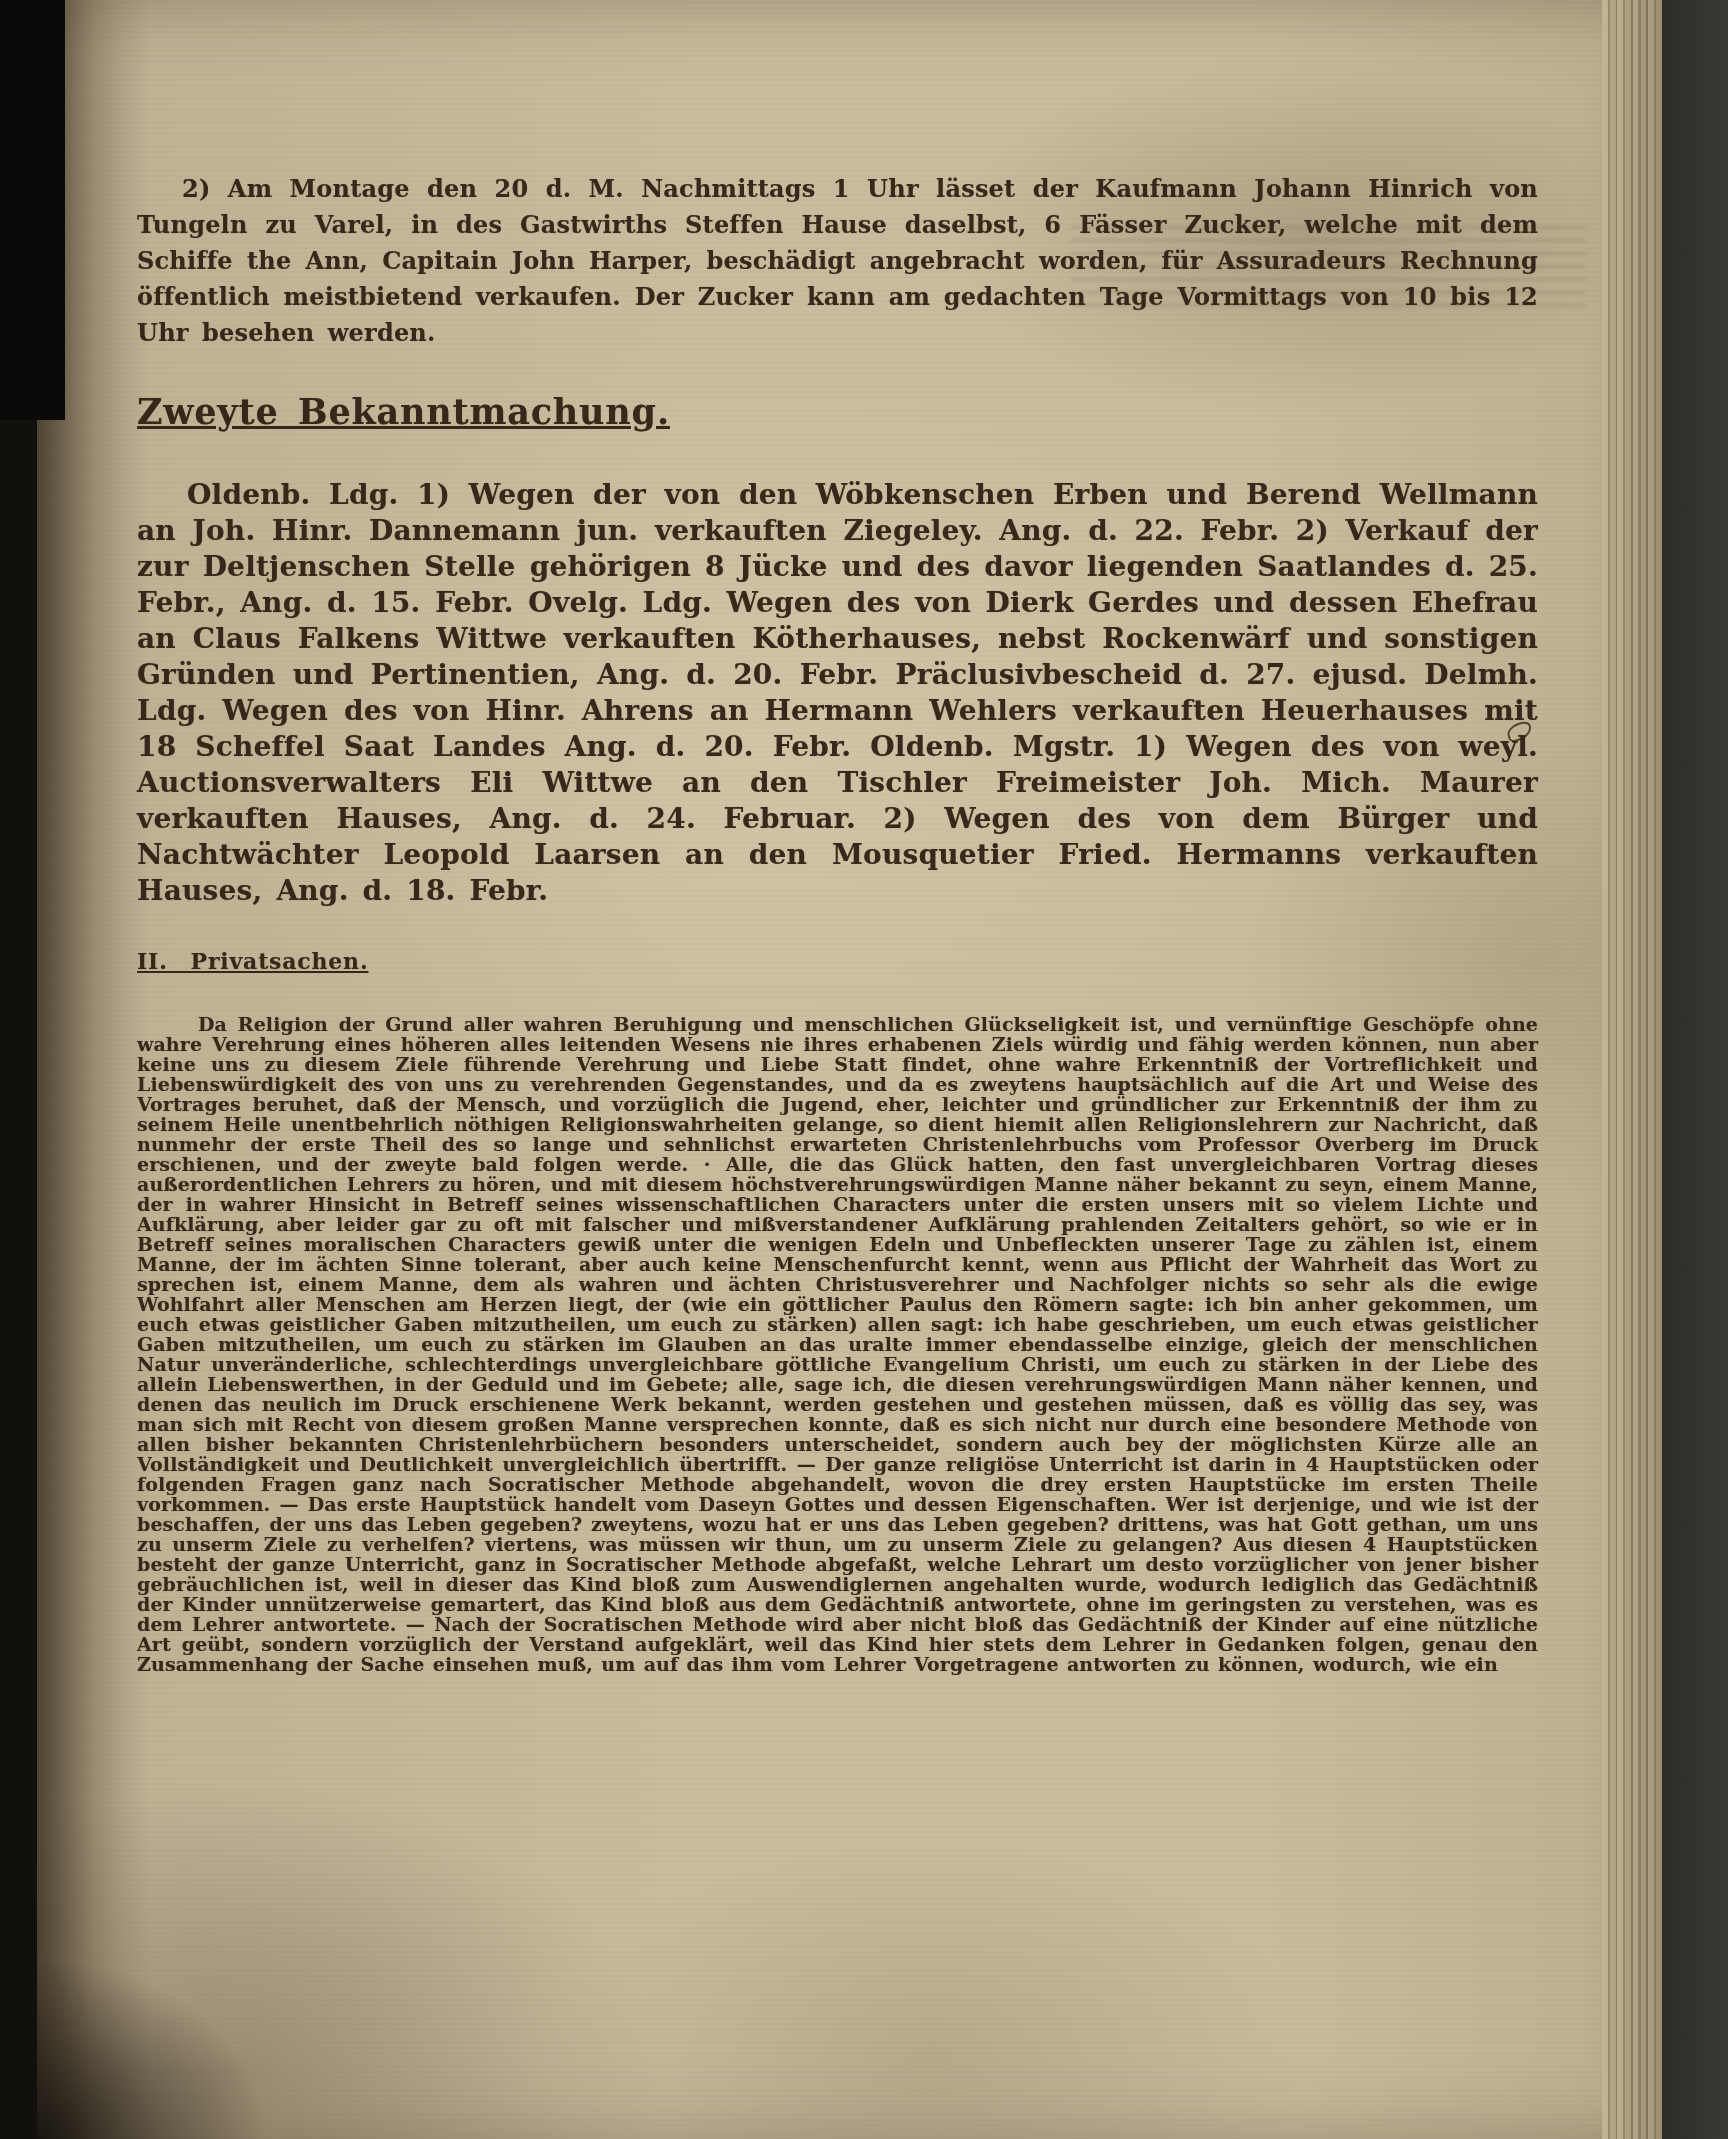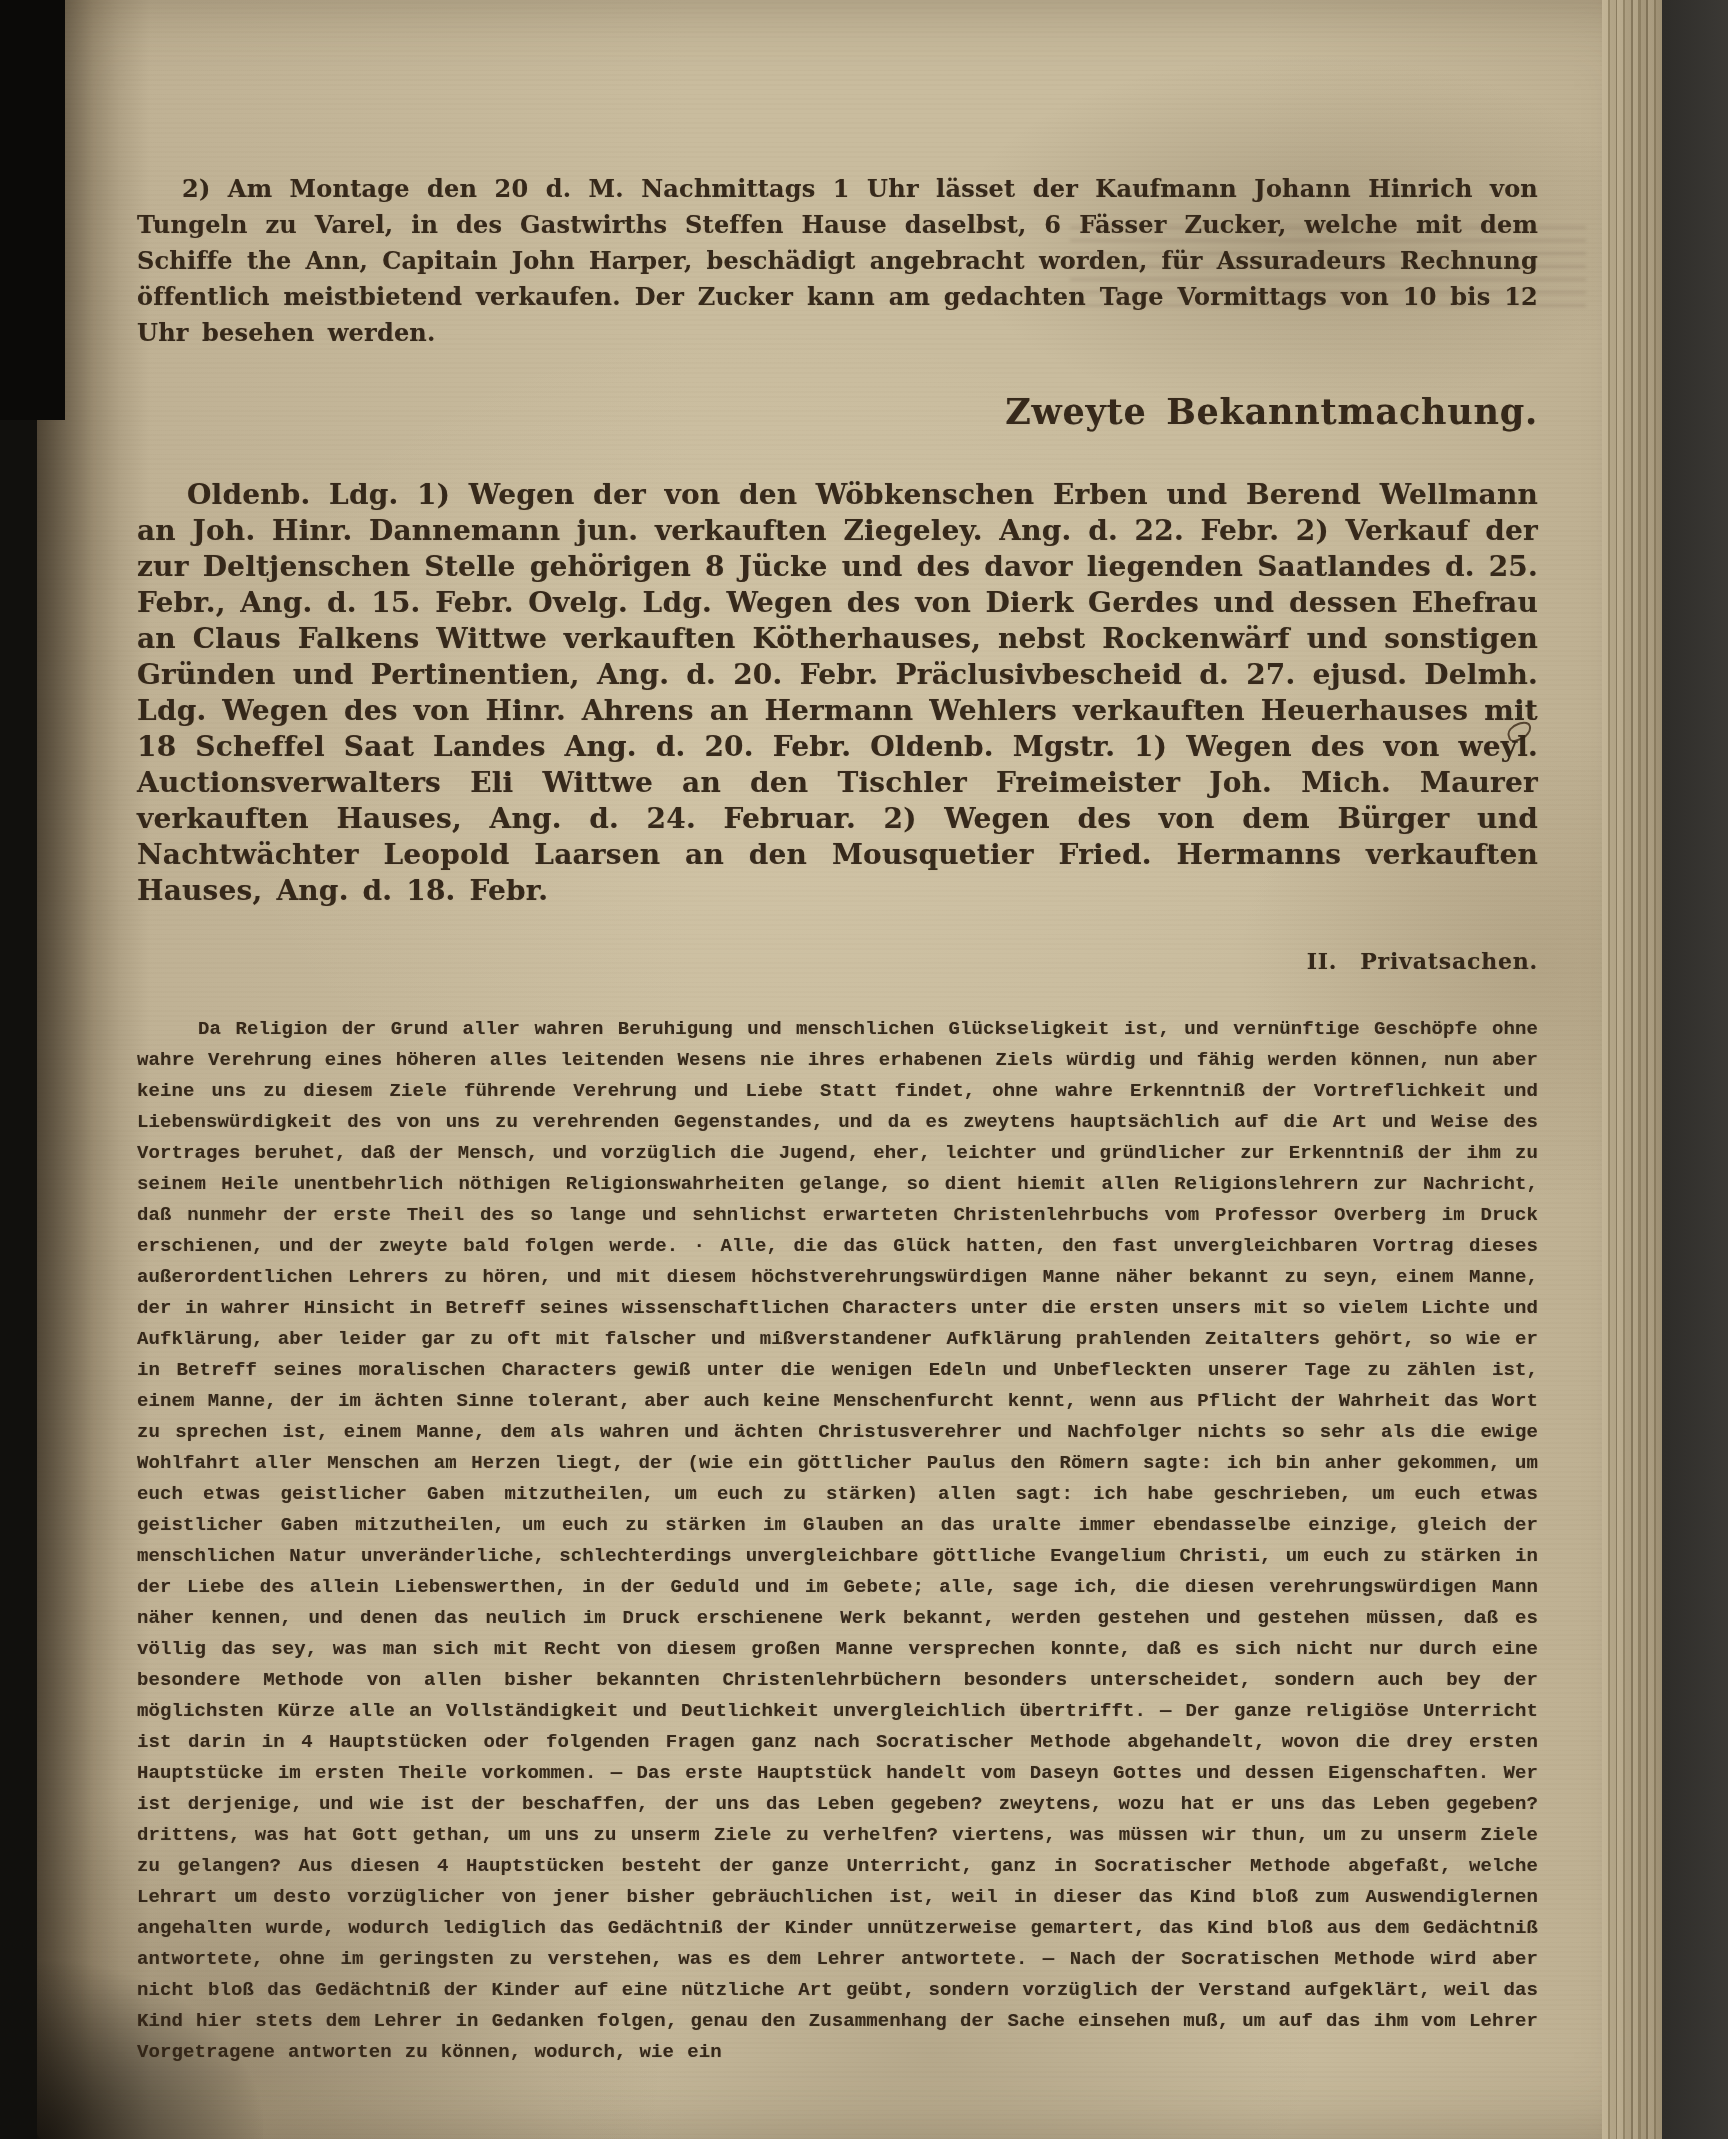--- a/index.html
+++ b/index.html
@@ -129,34 +129,34 @@
   }
   .para.announce {
     font-size: 28px;
     line-height: 36px;
     word-spacing: 4px;
     letter-spacing: 0.2px;
     text-indent: 50px;
   }
   .para.dense {
     font-size: 19px;
-    line-height: 31px;
+    line-height: 20px;
     word-spacing: 1.6px;
     letter-spacing: 0.1px;
     text-indent: 61px;
-    font-family: Liberation Mono, monospace;
   }
 
   .heading {
     margin: 40px 0 45px;
-    text-align: right;
+    text-align: left;
     font-weight: 700;
     font-size: 35px;
     letter-spacing: 0.8px;
     word-spacing: 6.5px;
+    text-decoration: underline;
   }
   .heading.h-private {
     margin: 39px 0 40px;
     font-size: 22px;
     word-spacing: 14.5px;
   }
 </style>
 </head>
 <body>
 

